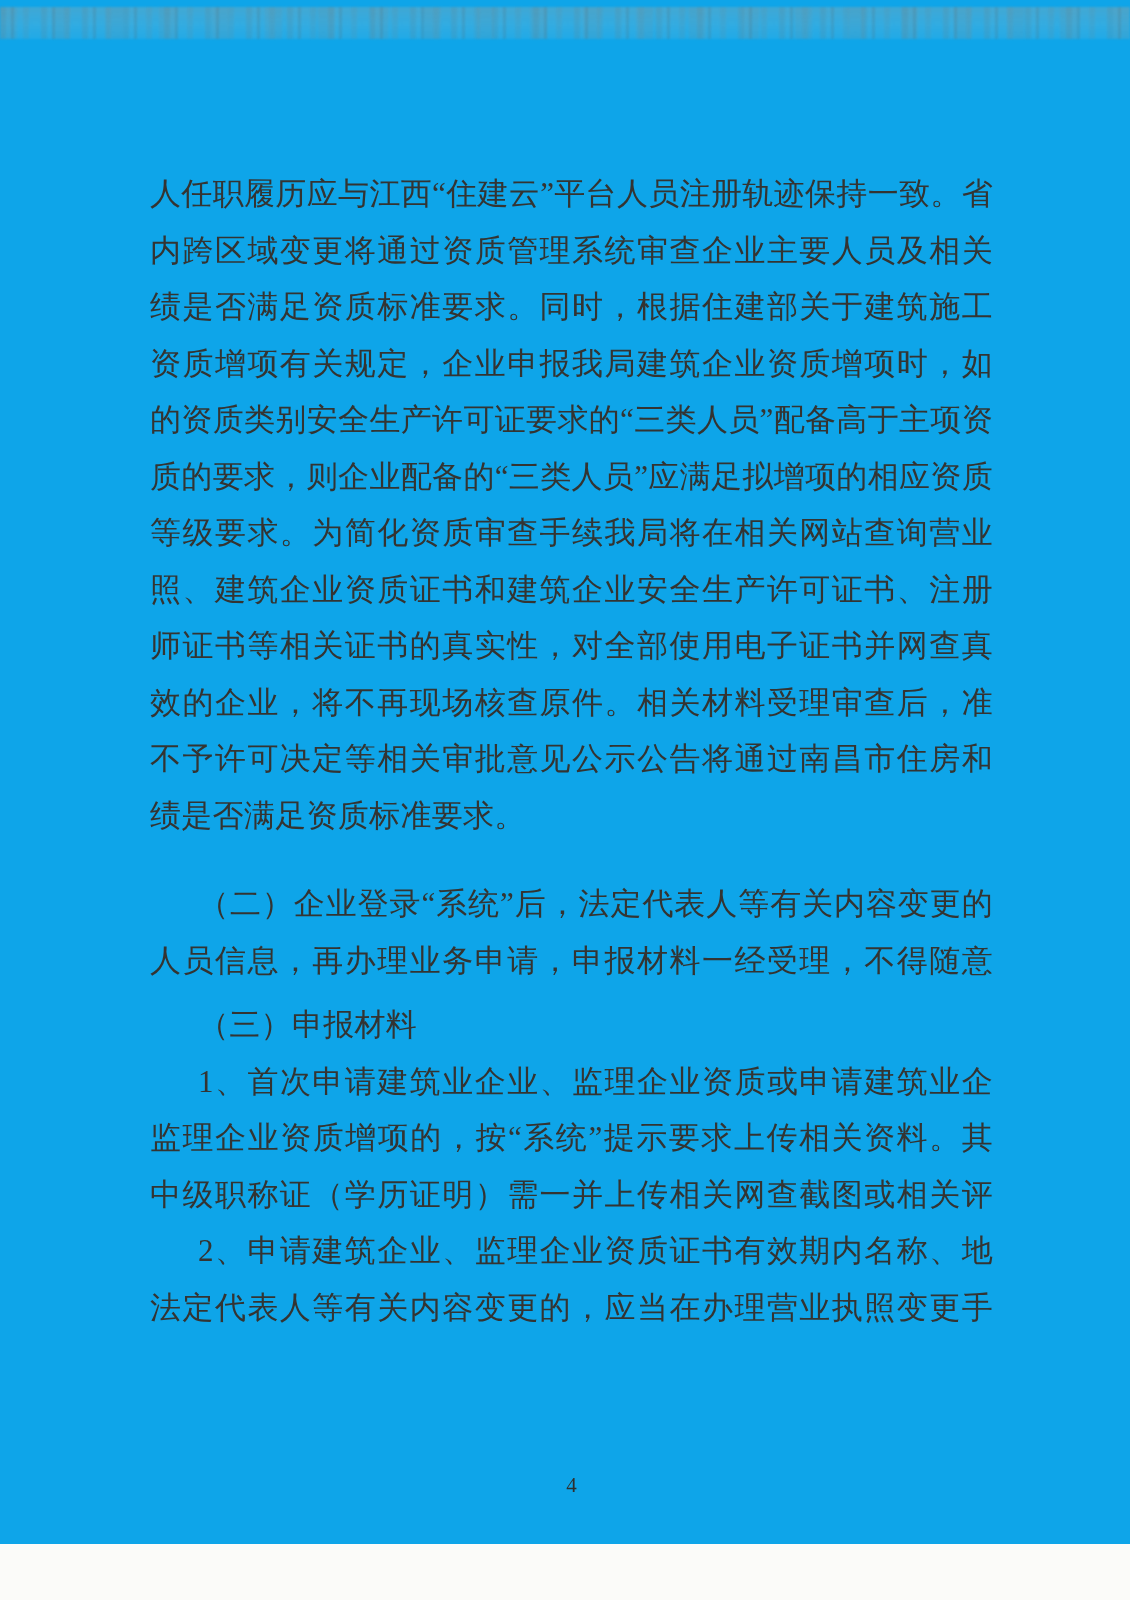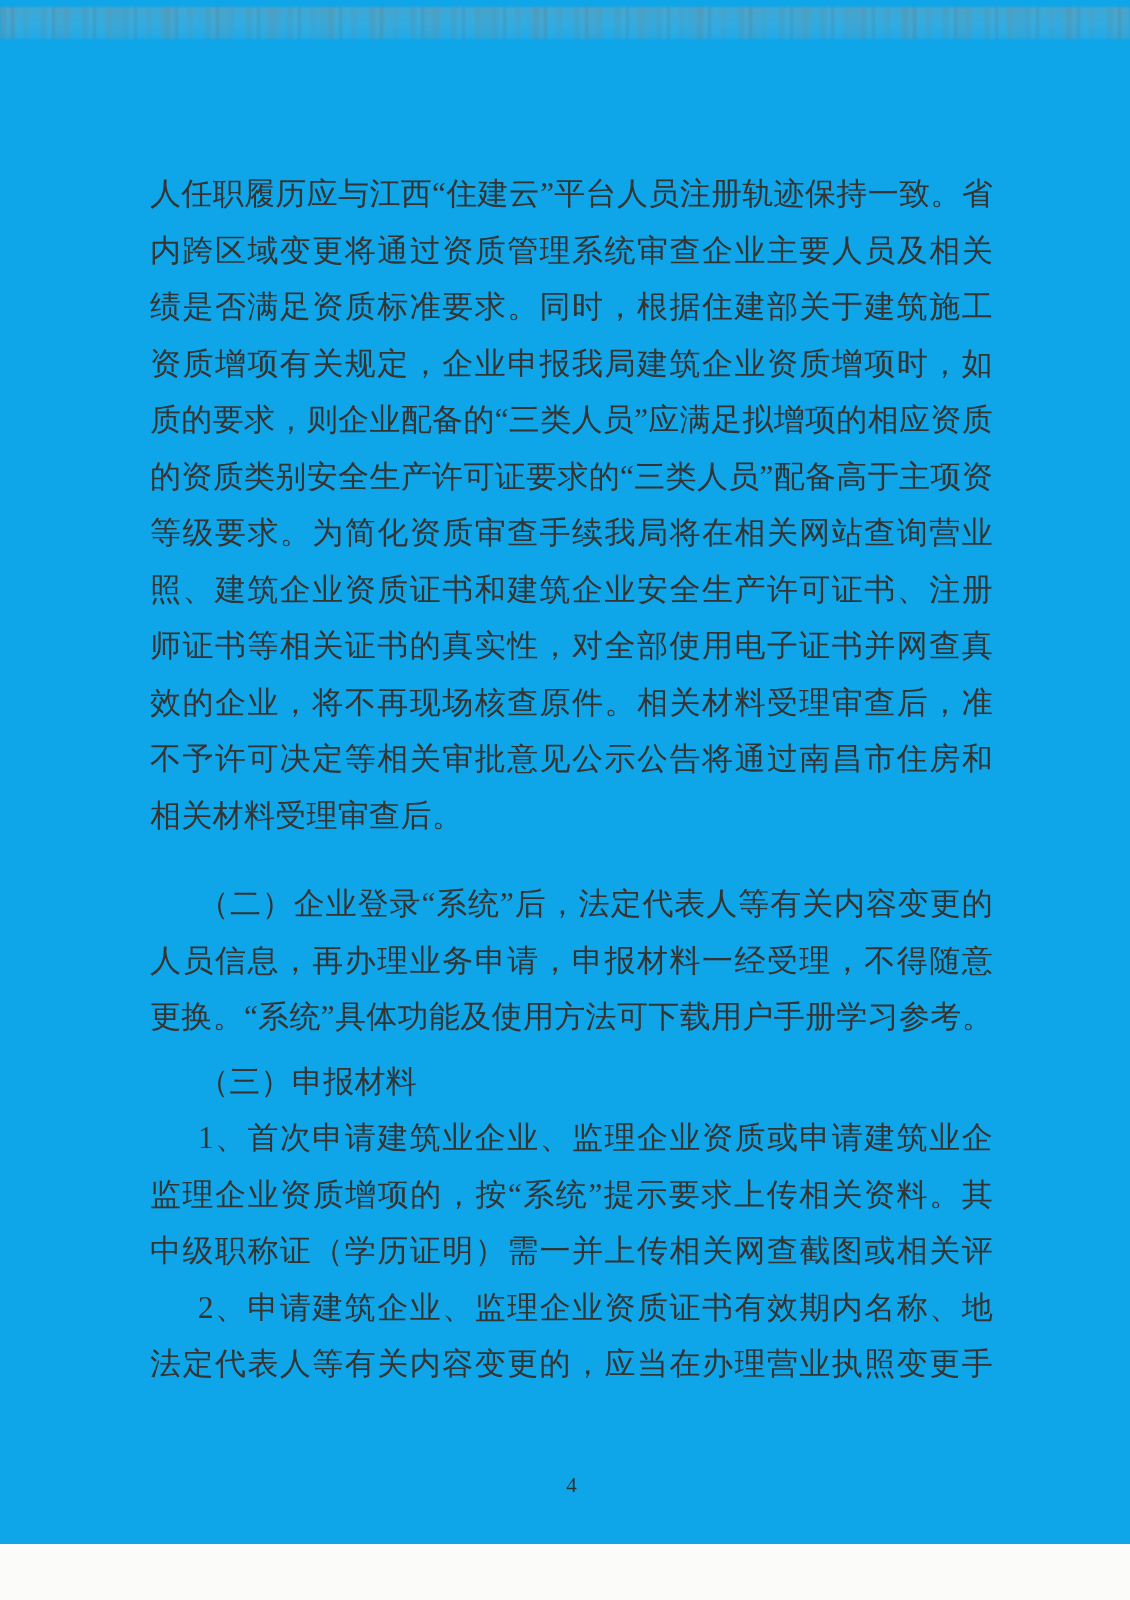--- a/index.html
+++ b/index.html
@@ -84,34 +84,33 @@
 
   <div class="scan-band"></div>
 
   <div class="content">
 
     <div class="para">
       <div class="line full">人任职履历应与江西“住建云”平台人员注册轨迹保持一致。省</div>
       <div class="line full">内跨区域变更将通过资质管理系统审查企业主要人员及相关业</div>
       <div class="line full">绩是否满足资质标准要求。同时，根据住建部关于建筑施工企业</div>
       <div class="line full">资质增项有关规定，企业申报我局建筑企业资质增项时，如增项</div>
+      <div class="line full">的资质类别安全生产许可证要求的“三类人员”配备高于主项资</div>
       <div class="line full">质的要求，则企业配备的“三类人员”应满足拟增项的相应资质</div>
-      <div class="line full">的资质类别安全生产许可证要求的“三类人员”配备高于主项资</div>
       <div class="line full">等级要求。为简化资质审查手续我局将在相关网站查询营业执</div>
       <div class="line full">照、建筑企业资质证书和建筑企业安全生产许可证书、注册建造</div>
       <div class="line full">师证书等相关证书的真实性，对全部使用电子证书并网查真实有</div>
       <div class="line full">效的企业，将不再现场核查原件。相关材料受理审查后，准予或</div>
       <div class="line full">不予许可决定等相关审批意见公示公告将通过南昌市住房和城</div>
-      <div class="line">相关材料受理审查后。</div>
+      <div class="line">绩是否满足资质标准要求。</div>
     </div>
 
     <div class="para gap-large">
       <div class="line full indent">（二）企业登录“系统”后，法定代表人等有关内容变更的</div>
       <div class="line full">人员信息，再办理业务申请，申报材料一经受理，不得随意修改</div>
-      <div class="line full">更换。“系统”具体功能及使用方法可下载用户手册学习参考。</div>
     </div>
 
     <div class="para gap-small">
       <div class="line indent">（三）申报材料</div>
     </div>
 
     <div class="para">
       <div class="line full indent">1、首次申请建筑业企业、监理企业资质或申请建筑业企业、</div>
       <div class="line full">监理企业资质增项的，按“系统”提示要求上传相关资料。其中，</div>
       <div class="line full">中级职称证（学历证明）需一并上传相关网查截图或相关评审公</div>

